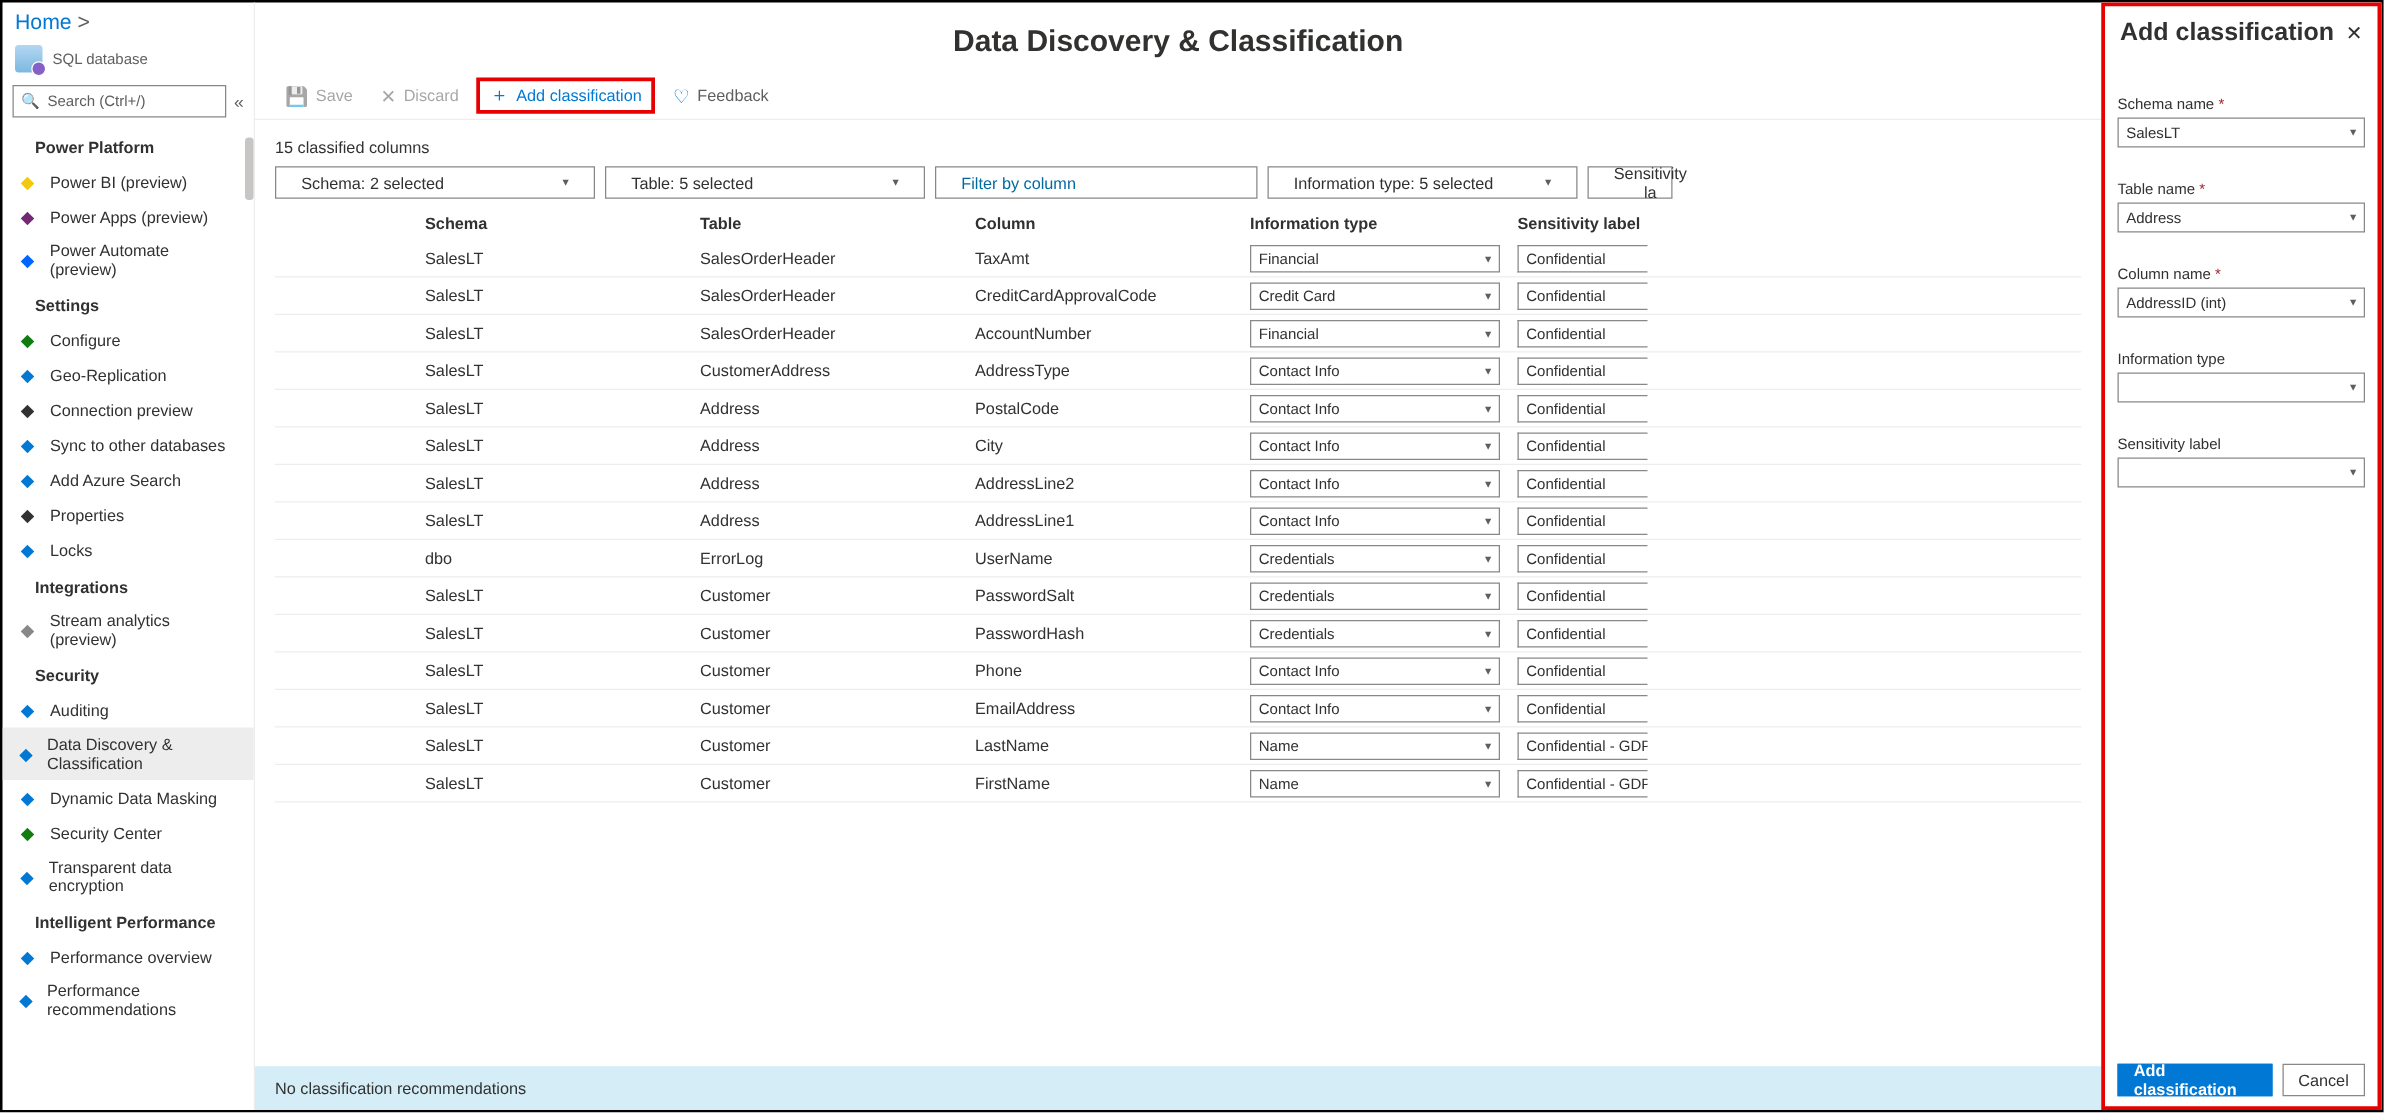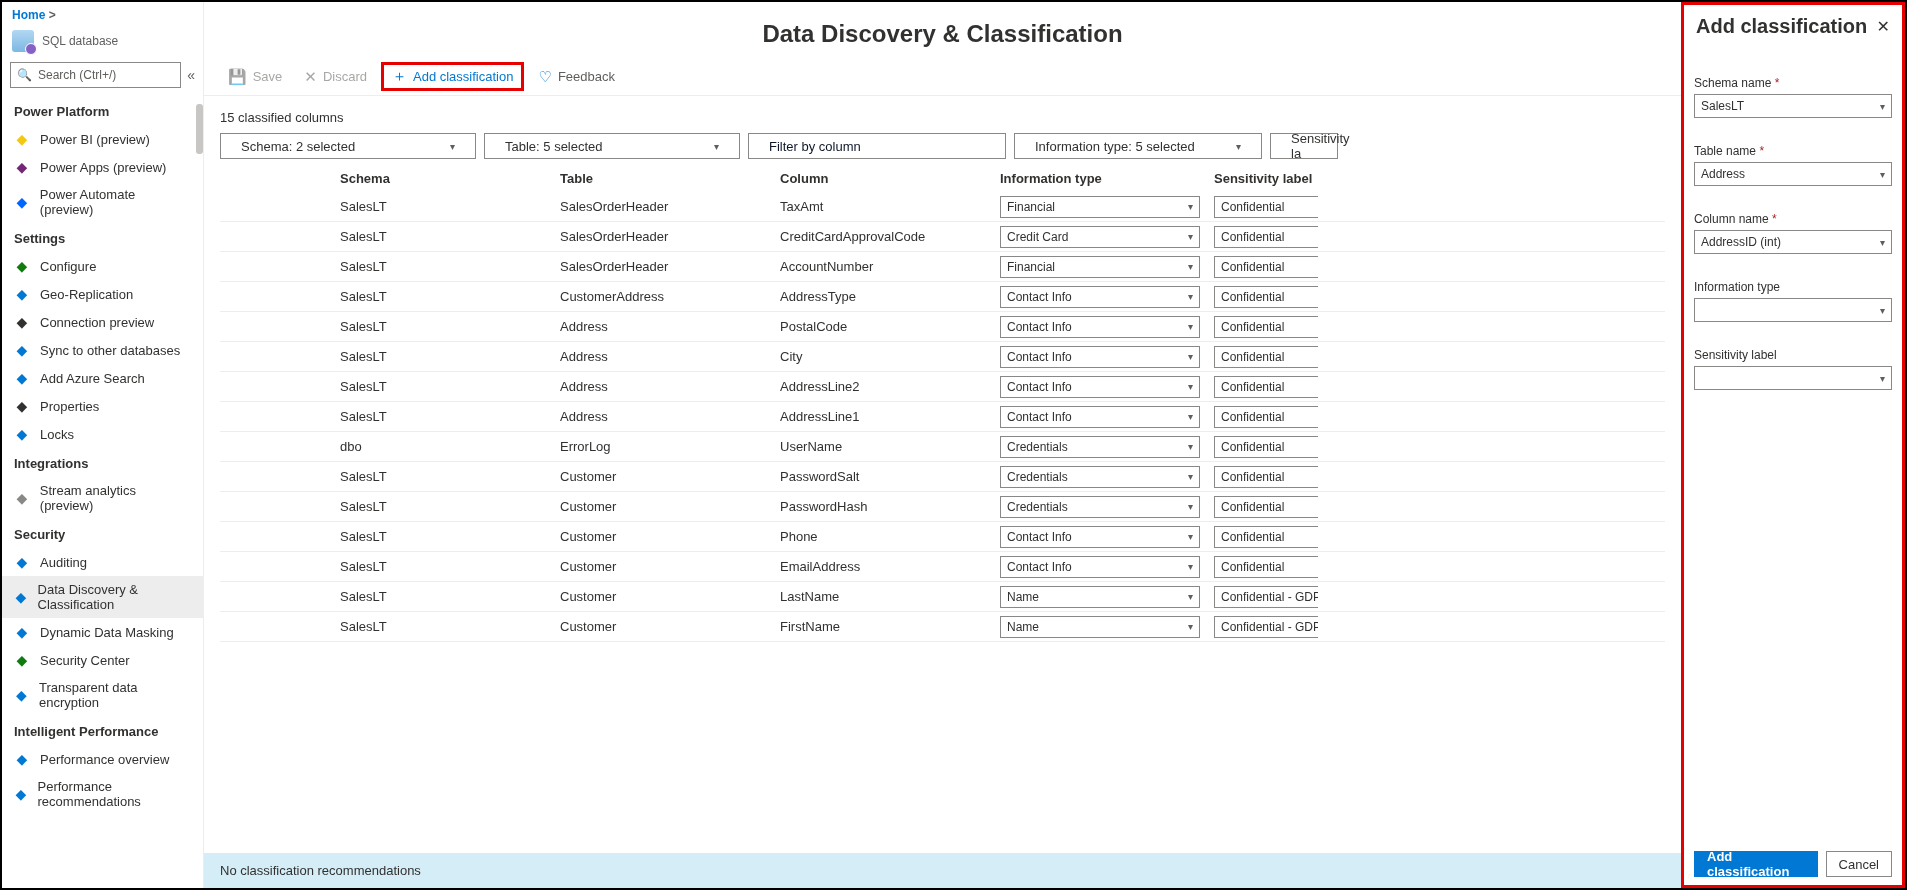--- a/index.html
+++ b/index.html
@@ -1,50 +1,50 @@
 <!DOCTYPE html>
 <html><head>
 <meta charset="utf-8">
 <style>
   * { box-sizing: border-box; font-family: "Segoe UI", -apple-system, sans-serif; }
   body { margin: 0; background: #fff; color: #323130; font-size: 13px; overflow: hidden; }
   .app { display: flex; height: 890px; width: 1907px; border: 2px solid #000; }
   .left-col { width: 202px; border-right: 1px solid #ededed; display: flex; flex-direction: column; }
-  .breadcrumb { padding: 6px 10px 4px; font-size: 12px; font-weight: bold; }
+  .breadcrumb { padding: 6px 10px 4px; font-size: 17px; }
   .breadcrumb a { color: #0078d4; text-decoration: none; }
   .resource-head { display: flex; align-items: center; gap: 8px; padding: 4px 10px 10px; }
   .db-icon { width: 22px; height: 22px; background: linear-gradient(#b3d7f2,#7cb8e2); border-radius: 3px; position: relative; }
   .db-icon::after { content:""; position:absolute; right:-3px; bottom:-3px; width:10px; height:10px; background:#8661c5; border-radius:50%; border:1px solid #fff;}
   .res-sub { font-size: 12px; color: #605e5c; }
   .search-row { display:flex; align-items:center; gap:6px; padding: 0 8px 8px; }
   .search-box { flex:1; height:26px; border:1px solid #8a8886; display:flex; align-items:center; padding:0 6px; gap:6px; font-size:12px; color:#605e5c;}
   .collapse-btn { font-size:14px; color:#605e5c; cursor:pointer; }
   .sidebar { flex:1; overflow-y:auto; position:relative;}
-  .sb-group { padding: 8px 12px 6px; font-weight:600; font-size:13px; }
+  .sb-group { padding: 8px 26px 6px; font-weight:600; font-size:13px; }
   .sb-item { display:flex; align-items:center; gap:10px; padding: 6px 12px; font-size:13px; cursor:pointer; color:#323130;}
   .sb-item.active { background:#ededed; }
   .sb-item .ic { width:16px; height:16px; display:inline-flex; align-items:center; justify-content:center; font-size:14px; }
   .scrollbar-fake { position:absolute; right:0; top:8px; width:7px; height:50px; background:#c8c6c4; border-radius:3px;}
 
   .main { flex:1; display:flex; flex-direction:column; overflow:hidden; }
   .page-title { text-align:center; font-size:24px; font-weight:600; padding: 18px 0 10px; }
   .toolbar { display:flex; align-items:center; padding: 4px 16px; border-bottom:1px solid #ededed; gap:6px; font-size:13px;}
   .tb-btn { display:flex; align-items:center; gap:6px; padding:4px 8px; color:#605e5c; cursor:pointer; }
   .tb-btn.disabled { opacity:0.55; cursor:default;}
   .tb-btn.highlight { border:3px solid #e60000; padding:2px 8px; color:#0078d4; }
   .tb-btn.highlight .ic { color:#0078d4; }
   .tb-btn .ic { font-size:15px; }
 
   .tabs { display:flex; padding: 18px 28px 0; border-bottom:1px solid #ededed; gap:30px; }
   .tab { padding: 0 4px 10px; font-size:15px; font-weight:600; cursor:pointer; color:#323130; border-bottom:3px solid transparent; }
   .tab.active { border-bottom-color:#0078d4; }
   .count-line { padding: 14px 16px 8px; font-size:13px; }
   .filters { display:flex; gap:8px; padding: 0 16px 6px; }
   .f-dd { border:1px solid #8a8886; height:26px; display:flex; align-items:center; justify-content:space-between; padding:0 20px; font-size:13px; background:#fff; cursor:pointer;}
-  .f-dd.schema{width:256px;} .f-dd.table{width:256px;} .f-dd.col{width:258px;} .f-dd.info{width:248px;} .f-dd.sens{width:68px;}
+  .f-dd.schema{width:256px;} .f-dd.table{width:256px;} .f-dd.col{width:258px;} .f-dd.info{width:248px;} .f-dd.sens{width:68px;text-align:center;}
   .chev { font-size:10px; color:#605e5c; }
 
   .grid { flex:1; overflow:auto; padding:0 16px; }
   .grid-head { display:flex; font-weight:600; font-size:13px; padding:6px 0; }
   .c-sp{width:120px;} .c-schema{width:220px;} .c-table{width:220px;} .c-col{width:220px;} .c-info{width:214px;} .c-sens{width:110px;}
   .grid-row { display:flex; align-items:center; border-bottom:1px solid #ededed; height:30px; font-size:13px;}
   .dd-cell { border:1px solid #8a8886; height:22px; display:flex; align-items:center; justify-content:space-between; padding:0 6px; width:200px; font-size:12px; background:#fff; cursor:pointer;}
   .sens-cell { border:1px solid #8a8886; border-right:none; height:22px; display:flex; align-items:center; padding:0 6px; width:104px; font-size:12px; background:#fff; cursor:pointer; white-space:nowrap; overflow:hidden;}
   .rec-bar { background:#d4edf7; padding:10px 16px; font-weight:400; font-size:13px;}
 
@@ -188,21 +188,21 @@
     <div class="filters">
       <div class="f-dd schema">
           <span>Schema: 2 selected</span>
           <span class="chev">▾</span>
         </div>
       <div class="f-dd table">
           <span>Table: 5 selected</span>
           <span class="chev">▾</span>
         </div>
       <div class="f-dd col">
-          <span style="color:#0f172a">Filter by column</span>
+          <span style="color:#0369a1">Filter by column</span>
         </div>
       <div class="f-dd info">
           <span>Information type: 5 selected</span>
           <span class="chev">▾</span>
         </div>
       <div class="f-dd sens">
           <span>Sensitivity la</span>
         </div>
     </div>
     <div class="grid">

